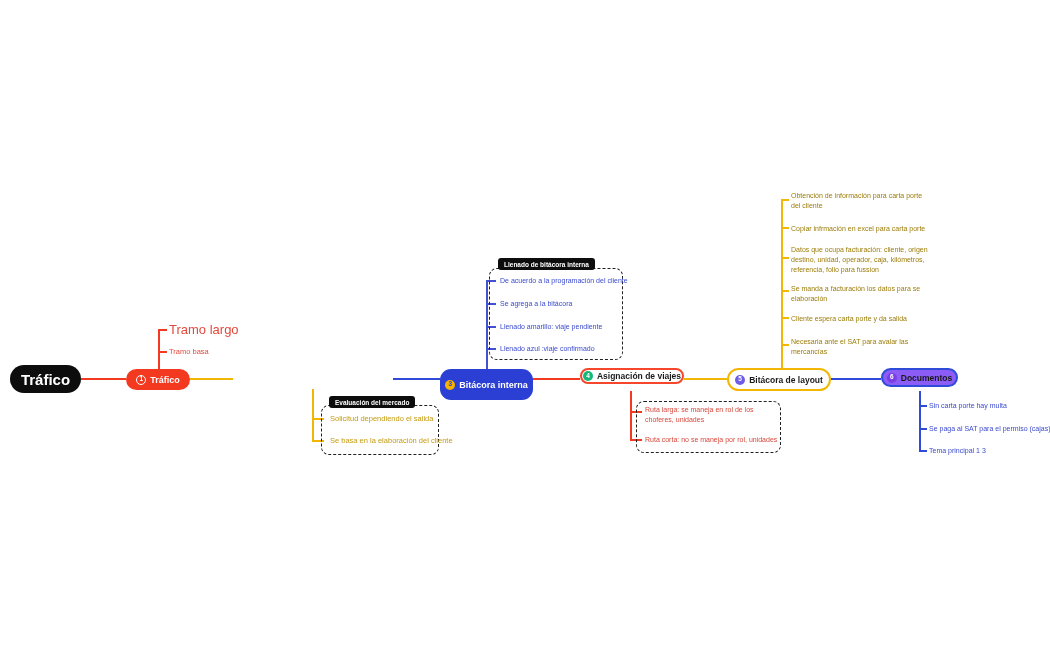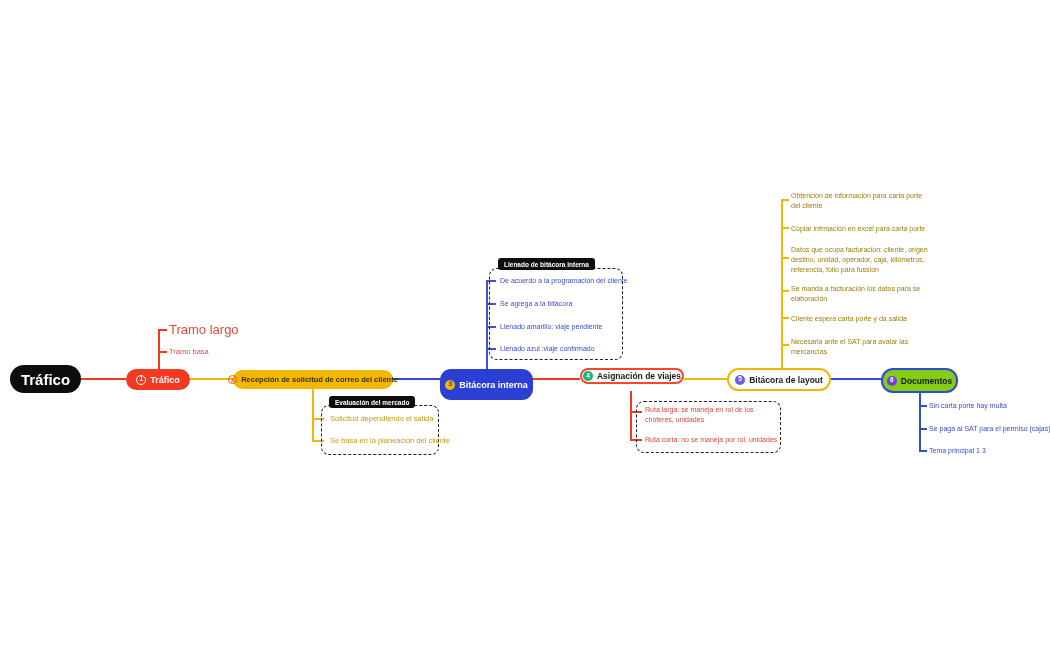--- a/index.html
+++ b/index.html
@@ -52,32 +52,28 @@
     <span class="num-icon" style="border:1px solid #ffffff;color:#ffffff;">1</span>
     <span class="lbl">Tráfico</span>
   </div>
 
   <div class="vline" style="left:158px;top:329px;width:1.5px;height:40px;background:#f33a21;"></div>
   <div class="tick" style="left:158px;top:329px;width:9px;height:1.5px;background:#f33a21;"></div>
   <div class="tick" style="left:158px;top:351px;width:9px;height:1.5px;background:#f33a21;"></div>
   <div class="child-label nowrap" style="left:169px;top:325px;color:#e24a3c;font-size:13px;">Tramo largo</div>
   <div class="child-label nowrap" style="left:169px;top:347px;color:#e24a3c;font-size:7.5px;">Tramo basa</div>
 
-  <div class="pill" style="left:233px;top:370px;width:160px;height:19px;background:#f2b705;color:#3e3100;font-size:7.5px;font-weight:bold;border-radius:10px;">
-    <span class="num-icon" style="width:9px;height:9px;border:1px solid #e8590c;color:#e8590c;font-size:6px;">2</span>
-    <span class="lbl">Recepción de solicitud de correo del cliente</span>
-  </div>
 
   <div class="vline" style="left:312px;top:389px;width:1.5px;height:53px;background:#f2b705;"></div>
   <div class="tick" style="left:312px;top:418px;width:12px;height:1.5px;background:#f2b705;"></div>
   <div class="tick" style="left:312px;top:440px;width:12px;height:1.5px;background:#f2b705;"></div>
   <div class="dashed-box" style="left:321px;top:405px;width:118px;height:50px;"></div>
   <div class="tag" style="left:329px;top:396px;">Evaluación del mercado</div>
   <div class="child-label nowrap" style="left:330px;top:414px;color:#c59b10;font-size:7.5px;">Solicitud dependiendo el salida</div>
-  <div class="child-label nowrap" style="left:330px;top:436px;color:#c59b10;font-size:7.5px;">Se basa en la planeación del cliente</div>
+  <div class="child-label nowrap" style="left:330px;top:436px;color:#c59b10;font-size:7.5px;">Se basa en la elaboración del cliente</div>
 
   <div class="pill" style="left:440px;top:369px;width:93px;height:31px;background:#2b3fd4;color:#ffffff;font-size:9px;font-weight:bold;border-radius:11px;">
     <span class="num-icon" style="background:#f5b301;color:#2b3fd4;">3</span>
     <span class="lbl">Bitácora interna</span>
   </div>
 
   <div class="vline" style="left:486px;top:280px;width:1.5px;height:89px;background:#4350d0;"></div>
   <div class="tick" style="left:486px;top:280px;width:10px;height:1.5px;background:#4350d0;"></div>
   <div class="tick" style="left:486px;top:303px;width:10px;height:1.5px;background:#4350d0;"></div>
   <div class="tick" style="left:486px;top:326px;width:10px;height:1.5px;background:#4350d0;"></div>
@@ -113,21 +109,21 @@
   <div class="tick" style="left:781px;top:290px;width:8px;height:1.5px;background:#f2b705;"></div>
   <div class="tick" style="left:781px;top:317px;width:8px;height:1.5px;background:#f2b705;"></div>
   <div class="tick" style="left:781px;top:344px;width:8px;height:1.5px;background:#f2b705;"></div>
   <div class="child-label" style="left:791px;top:191px;width:137px;color:#9c7c08;">Obtención de información para carta porte del cliente</div>
   <div class="child-label nowrap" style="left:791px;top:224px;color:#9c7c08;">Copiar infrmación en excel para carta porte</div>
   <div class="child-label" style="left:791px;top:245px;width:137px;color:#9c7c08;">Datos que ocupa facturación: cliente, origen destino, unidad, operador, caja, kilómetros, referencia, folio para fussion</div>
   <div class="child-label" style="left:791px;top:284px;width:137px;color:#9c7c08;">Se manda a facturación los datos para se elaboración</div>
   <div class="child-label nowrap" style="left:791px;top:314px;color:#9c7c08;">Cliente espera carta porte y da salida</div>
   <div class="child-label" style="left:791px;top:337px;width:137px;color:#9c7c08;">Necesaria ante el SAT para avalar las mercancías</div>
 
-  <div class="pill" style="left:881px;top:368px;width:77px;height:25px;background:#84cc16;border:2px solid #2f4bd7;color:#1a1a1a;font-size:8.5px;font-weight:bold;">
+  <div class="pill" style="left:881px;top:368px;width:77px;height:19px;background:#8b5cf6;border:2px solid #2f4bd7;color:#1a1a1a;font-size:8.5px;font-weight:bold;">
     <span class="num-icon" style="background:#7a3fe4;color:#ffffff;">6</span>
     <span class="lbl">Documentos</span>
   </div>
 
   <div class="vline" style="left:919px;top:391px;width:1.5px;height:60px;background:#2f4bd7;"></div>
   <div class="tick" style="left:919px;top:405px;width:8px;height:1.5px;background:#2f4bd7;"></div>
   <div class="tick" style="left:919px;top:428px;width:8px;height:1.5px;background:#2f4bd7;"></div>
   <div class="tick" style="left:919px;top:450px;width:8px;height:1.5px;background:#2f4bd7;"></div>
   <div class="child-label nowrap" style="left:929px;top:401px;color:#3a4acc;">Sin carta porte hay multa</div>
   <div class="child-label nowrap" style="left:929px;top:424px;color:#3a4acc;">Se paga al SAT para el permiso (cajas)</div>

